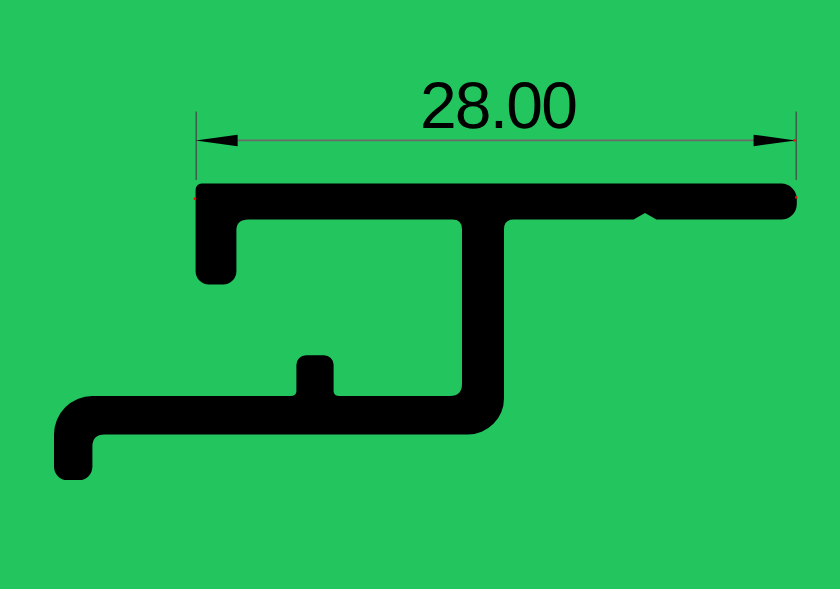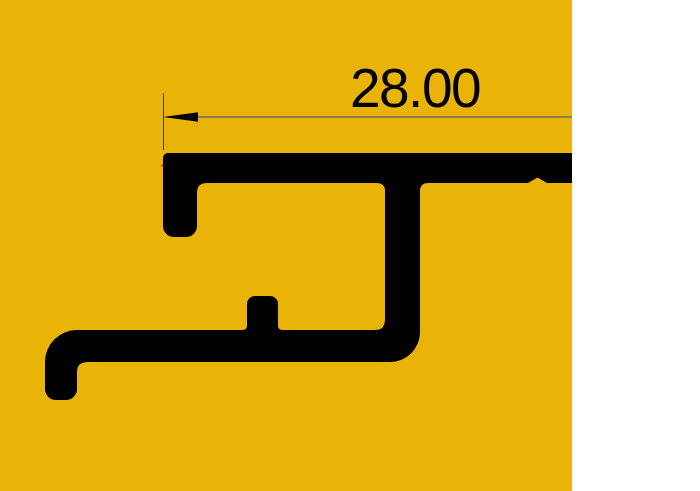--- a/index.html
+++ b/index.html
@@ -3,23 +3,23 @@
 <meta charset="utf-8">
 <style>
   html, body {
     margin: 0;
     padding: 0;
     background: #ffffff;
     font-family: "Liberation Sans", sans-serif;
   }
   .drawing-canvas {
     position: relative;
-    width: 572px;
+    width: 700px;
     height: 491px;
-    background: #eab308;
+    background: #22c55e;
     overflow: hidden;
   }
   svg {
     display: block;
     width: 700px;
     height: 491px;
   }
   .dim-text {
     font-family: "Liberation Sans", sans-serif;
     letter-spacing: -1.5px;

